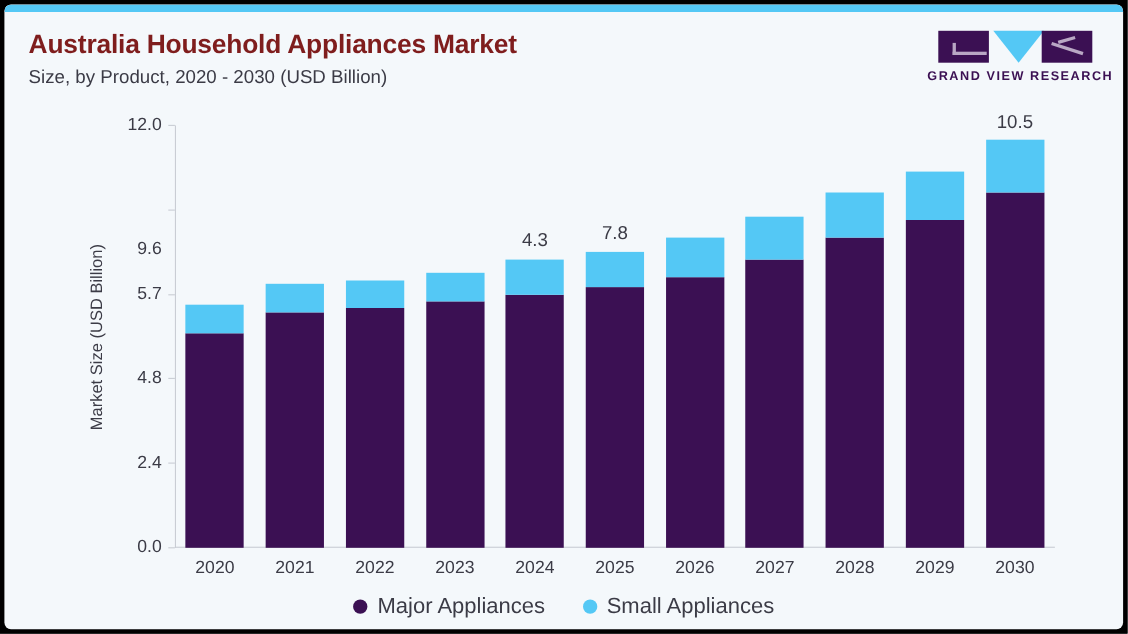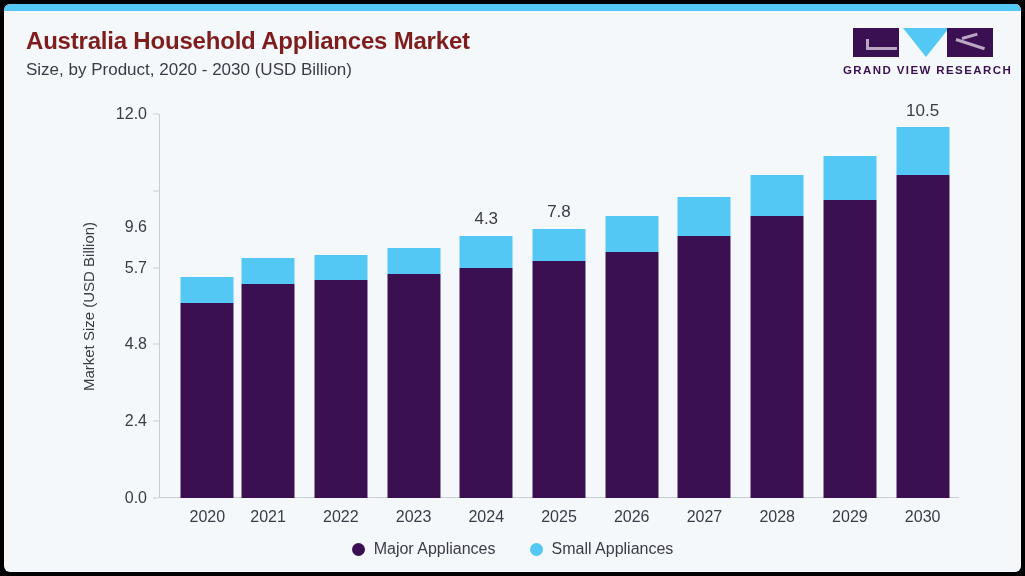--- a/index.html
+++ b/index.html
@@ -256,21 +256,21 @@
     align-items: center;
     gap: 9px;
   }
   .legend-swatch {
     width: 13px;
     height: 13px;
     border-radius: 50%;
     display: inline-block;
   }
   .legend-label {
-    font-size: 16px;
+    font-size: 20px;
     color: #3b3b46;
     white-space: nowrap;
   }
 </style>
 </head>
 <body>
 
 <div id="card">
 
   <div id="top-accent"></div>
@@ -308,21 +308,21 @@
         <div class="ytick" style="top: 230.4px;">4.8</div>
         <div class="ytick-mark" style="top: 230.4px;"></div>
         <div class="ytick" style="top: 153.6px;">5.7</div>
         <div class="ytick-mark" style="top: 153.6px;"></div>
         <div class="ytick" style="top: 65px; margin-top: 48px;">9.6</div>
         <div class="ytick-mark" style="top: 76.8px;"></div>
         <div class="ytick" style="top: 0px;">12.0</div>
         <div class="ytick-mark" style="top: 0px;"></div>
       </div>
     <div id="bars">
-        <div class="bar-group" style="left: 12px; width: 72.7273px; height: 384px;">
+        <div class="bar-group" style="left: 0px; width: 72.7273px; height: 384px;">
           <div class="bar bar-major" style="height: 195.2px; background: rgb(59, 16, 83);"></div>
           <div class="bar bar-small" style="height: 25.6px; bottom: 195.2px; background: rgb(84, 200, 245);"></div>
           <div class="xtick-label">2020</div>
         </div>
         <div class="bar-group" style="left: 72.7273px; width: 72.7273px; height: 384px;">
           <div class="bar bar-major" style="height: 214.4px; background: rgb(59, 16, 83);"></div>
           <div class="bar bar-small" style="height: 25.6px; bottom: 214.4px; background: rgb(84, 200, 245);"></div>
           <div class="xtick-label">2021</div>
         </div>
         <div class="bar-group" style="left: 145.455px; width: 72.7273px; height: 384px;">

